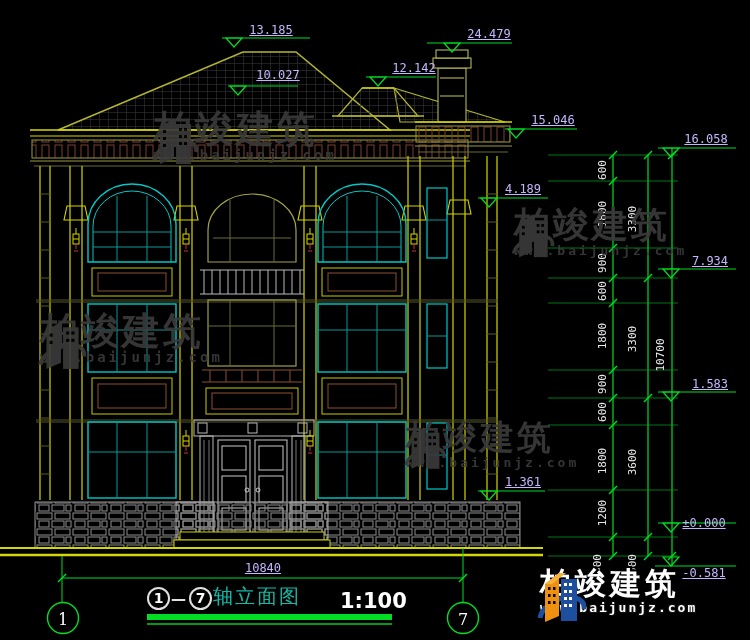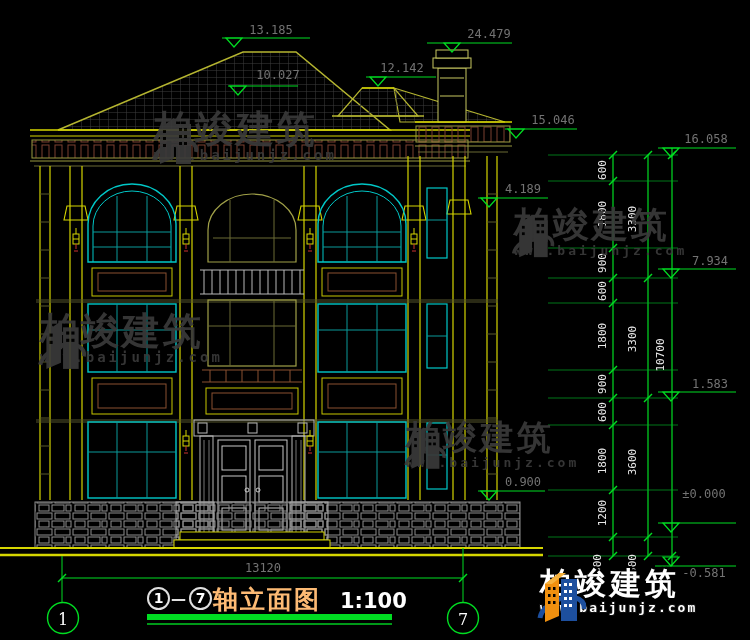--- a/index.html
+++ b/index.html
@@ -1,40 +1,40 @@
 <!DOCTYPE html>
 <html><head>
 <meta charset="utf-8">
 <style>
   html,body{margin:0;padding:0;background:#000;}
   #stage{position:relative;width:750px;height:640px;background:#000;overflow:hidden;
          font-family:"DejaVu Sans","Liberation Sans",sans-serif;}
   #stage svg{position:absolute;left:0;top:0;}
   .lbl{position:absolute;transform:translate(-50%,-50%);
        font:12px "DejaVu Sans Mono","Liberation Mono",monospace;
-       color:#737373;white-space:nowrap;letter-spacing:0;}
+       color:#c4b5fd;white-space:nowrap;letter-spacing:0;text-decoration:underline;}
   .vlbl{position:absolute;transform:translate(-50%,-50%) rotate(-90deg);
        font:11px "DejaVu Sans Mono","Liberation Mono",monospace;
        color:#e8e8e8;white-space:nowrap;}
   .wm{position:absolute;display:flex;align-items:flex-start;color:#3a3a3a;opacity:.92;}
   .wm .tcol{display:flex;flex-direction:column;margin-left:4px;}
   .wm .brand{font-weight:bold;font-size:38px;line-height:38px;letter-spacing:3px;
              font-family:"DejaVu Sans",sans-serif;}
   .wm .url{font-weight:bold;font-size:14px;line-height:15px;letter-spacing:3px;
            font-family:"DejaVu Sans Mono",monospace;}
   #brandlogo{position:absolute;left:536px;top:566px;display:flex;align-items:flex-start;}
   #brandlogo .tcol{display:flex;flex-direction:column;margin-left:4px;}
   #brandlogo .brand{font-weight:bold;font-size:31px;line-height:34px;letter-spacing:4px;color:#fff;
       text-shadow:2px 2px 0 #000,-2px 2px 0 #000,2px -2px 0 #000,-2px -2px 0 #000,0 3px 0 #000;}
   #brandlogo .url{font-weight:bold;font-size:13px;letter-spacing:2px;color:#fff;
       font-family:"DejaVu Sans Mono",monospace;
       text-shadow:1px 1px 0 #111,-1px 1px 0 #111,1px -1px 0 #111,-1px -1px 0 #111;}
   .tbub{position:absolute;box-sizing:border-box;width:23px;height:23px;border:2px solid #e0e0e0;
         border-radius:50%;color:#fff;font:bold 14px/19px "DejaVu Sans",sans-serif;text-align:center;}
-  #title-text{position:absolute;left:213px;top:583px;color:#fdba74;font-weight:bold;font-size:25px;
+  #title-text{position:absolute;left:213px;top:583px;color:#14b8a6;font-weight:normal;font-size:20px;
         letter-spacing:2px;}
   #title-scale{position:absolute;left:340px;top:589px;color:#fff;font-weight:bold;font-size:21px;
         font-family:"DejaVu Sans",sans-serif;}
   #title-dash{position:absolute;left:171px;top:590px;color:#e0e0e0;font-weight:bold;font-size:15px;}
   .axnum{position:absolute;transform:translate(-50%,-50%);color:#fff;
         font:16px "DejaVu Serif","Liberation Serif",serif;}
 </style>
 </head>
 <body>
 
@@ -318,52 +318,52 @@
   </g>
 
   <g>
     <rect x="147" y="614" width="245" height="6" fill="#00dd22"></rect>
     <rect x="147" y="623" width="245" height="2" fill="#009918"></rect>
   </g>
 </svg>
 
 <span class="lbl" style="left:271px;top:30px">13.185</span>
 <span class="lbl" style="left:489px;top:34px">24.479</span>
-<span class="lbl" style="left:402px;top:68px">12.142</span>
+<span class="lbl" style="left:414px;top:68px">12.142</span>
 <span class="lbl" style="left:278px;top:75px">10.027</span>
 
 <span class="lbl" style="left:553px;top:120px">15.046</span>
 <span class="lbl" style="left:523px;top:189px">4.189</span>
-<span class="lbl" style="left:523px;top:482px">0.900</span>
+<span class="lbl" style="left:523px;top:482px">1.361</span>
 
 <span class="lbl" style="left:706px;top:139px">16.058</span>
 <span class="lbl" style="left:710px;top:261px">7.934</span>
 <span class="lbl" style="left:710px;top:384px">1.583</span>
-<span class="lbl" style="left:704px;top:494px">±0.000</span>
+<span class="lbl" style="left:704px;top:523px">±0.000</span>
 <span class="lbl" style="left:704px;top:573px">-0.581</span>
 
 <span class="vlbl" style="left:602px;top:170px">600</span>
 <span class="vlbl" style="left:602px;top:214px">1800</span>
 <span class="vlbl" style="left:602px;top:263px">900</span>
 <span class="vlbl" style="left:602px;top:291px">600</span>
 <span class="vlbl" style="left:602px;top:336px">1800</span>
 <span class="vlbl" style="left:602px;top:384px">900</span>
 <span class="vlbl" style="left:602px;top:412px">600</span>
 <span class="vlbl" style="left:602px;top:461px">1800</span>
 <span class="vlbl" style="left:602px;top:513px">1200</span>
 <span class="vlbl" style="left:597px;top:564px">500</span>
 
 <span class="vlbl" style="left:632px;top:219px">3300</span>
 <span class="vlbl" style="left:632px;top:339px">3300</span>
 <span class="vlbl" style="left:632px;top:462px">3600</span>
 <span class="vlbl" style="left:632px;top:564px">500</span>
 
 <span class="vlbl" style="left:660px;top:355px">10700</span>
 
-<span class="lbl" style="left:263px;top:568px">13120</span>
+<span class="lbl" style="left:263px;top:568px">10840</span>
 
 <span class="axnum" style="left:63px;top:619px">1</span>
 <span class="axnum" style="left:463px;top:619px">7</span>
 
 <div class="tbub" style="left:147px;top:587px">1</div>
 <span id="title-dash">—</span>
 <div class="tbub" style="left:189px;top:587px">7</div>
 <div id="title-text">轴立面图</div>
 <div id="title-scale">1:100</div>
 

